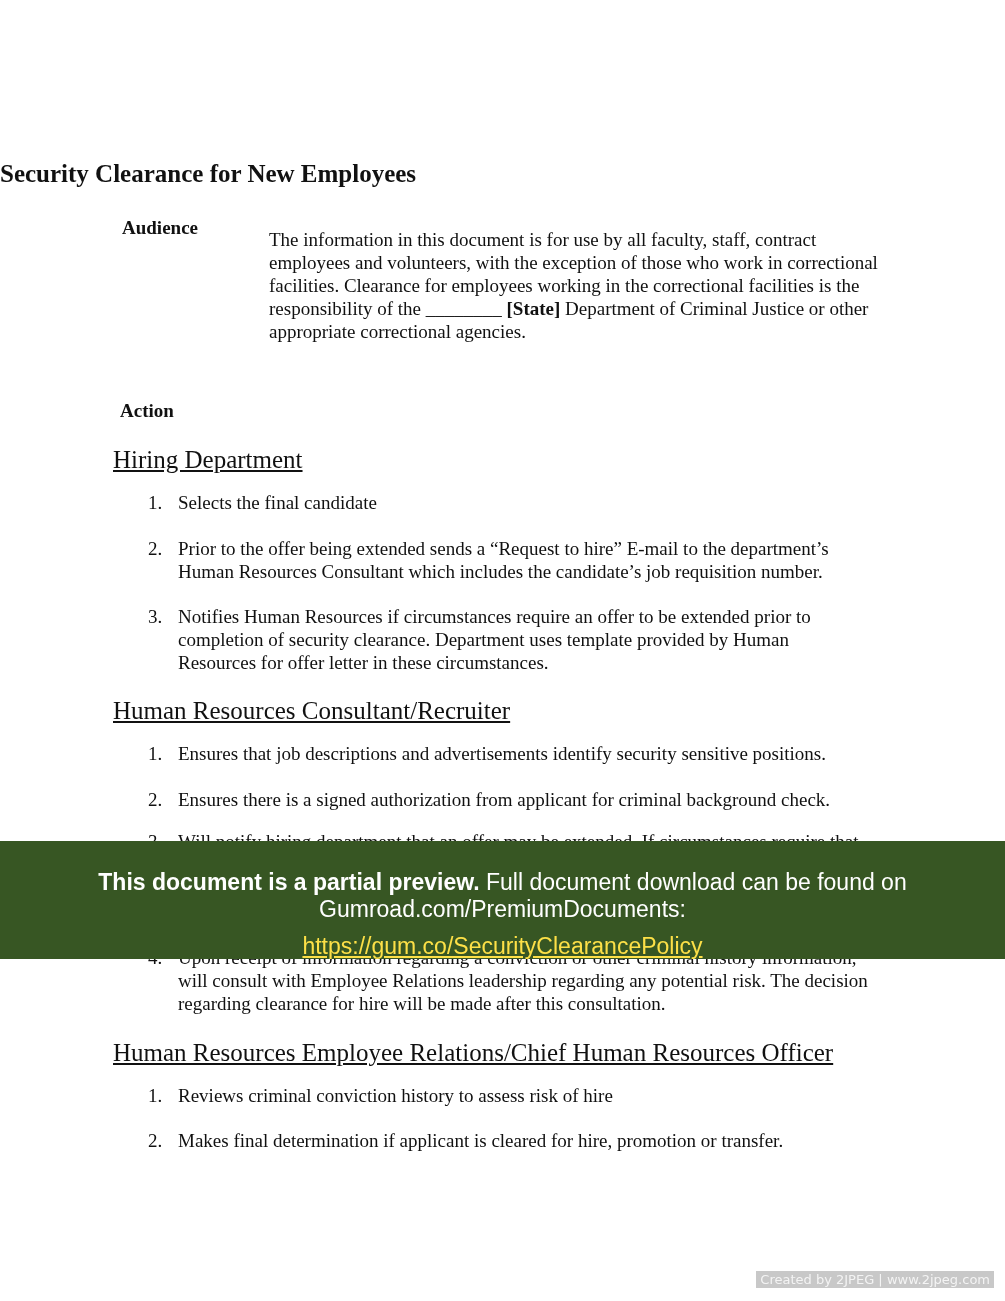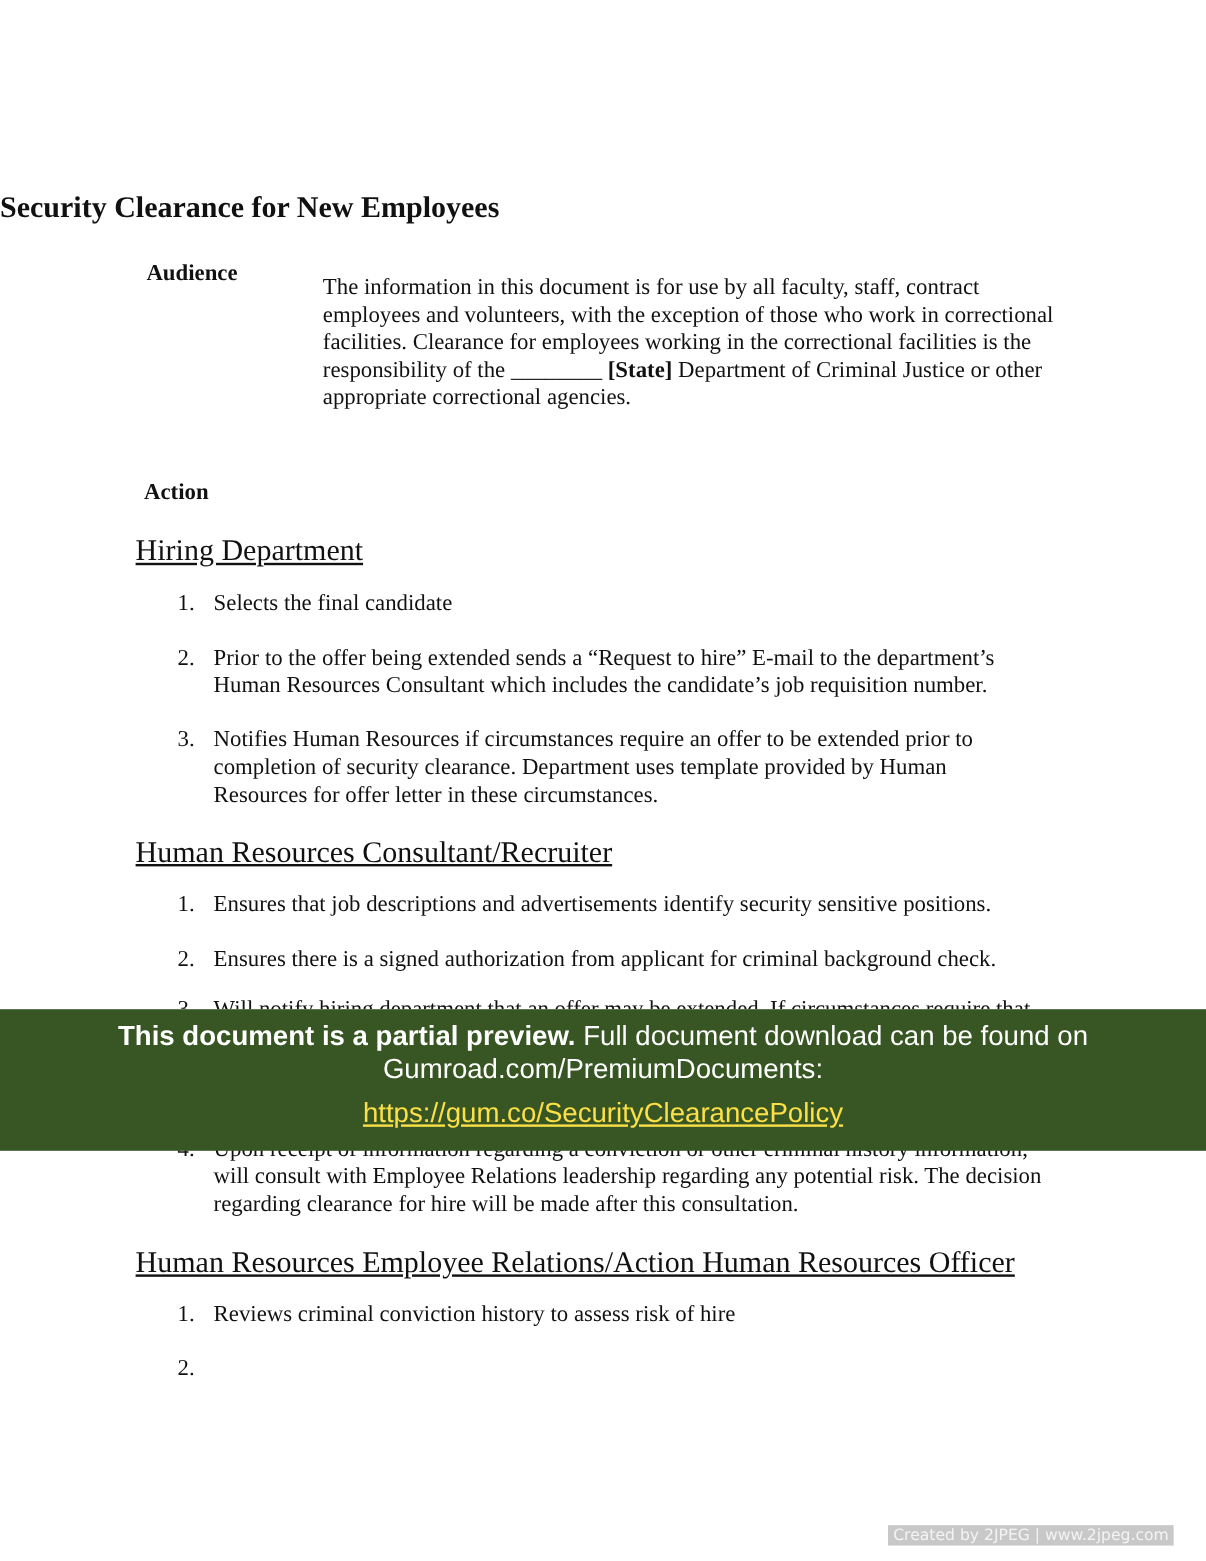--- a/index.html
+++ b/index.html
@@ -8,24 +8,24 @@
   .title { position:absolute; top:160px; left:0; width:1005px; text-align:left;
            font-weight:bold; font-size:25px; }
   .aud-label { position:absolute; top:217px; left:122px; font-weight:bold; font-size:19px; }
   .aud-text { position:absolute; top:216px; left:269px; width:610px; font-size:19px; line-height:23px;margin-top:12px; }
   .action { position:absolute; top:400px; left:120px; font-weight:bold; font-size:19px; }
   .sec { position:absolute; left:113px; font-size:25px; text-decoration:underline;text-align:right; }
   .item { position:absolute; left:148px; width:720px; font-size:19px; line-height:23px; display:flex; }
   .num { width:30px; flex:none; }
   .banner { position:absolute; left:0; top:841px; width:1005px; height:118px; background:#375623;
             color:#ffffff; font-family:"Liberation Sans", sans-serif; text-align:center; font-size:23px; }
-  .banner .l1 { margin-top:9px; line-height:27px; }
+  .banner .l1 { margin-top:28px; line-height:27px; }
   .banner .l1 b { font-weight:bold; }
   .banner .link { display:block; margin-top:10px; text-decoration:underline; color:#fde047; }
-  .footer { position:absolute; right:27px; top:1271px; background:#c8c8c8; color:#f4f4f4;
+  .footer { position:absolute; right:11px; top:1271px; background:#c8c8c8; color:#f4f4f4;
             font-family:"DejaVu Sans", sans-serif; font-size:13px; padding:1px 4px; }
 </style>
 </head>
 <body>
 
 <div class="title">Security Clearance for New Employees</div>
 
 <div class="aud-label">Audience</div>
 <div class="aud-text"><span>The information in this document is for use by all faculty, staff, contract employees and volunteers, with the exception of those who work in correctional facilities. Clearance for employees working in the correctional facilities is the responsibility of the ________ </span><b>[State]</b><span> Department of Criminal Justice or other appropriate correctional agencies.</span></div>
 
@@ -56,27 +56,28 @@
   </div>
 <div class="item" style="top:830px;height:11px;overflow:hidden">
     <span class="num">3.</span>
     <span>Will notify hiring department that an offer may be extended. If circumstances require that</span>
   </div>
 <div class="item" style="top:946px">
     <span class="num">4.</span>
     <span>Upon receipt of information regarding a conviction or other criminal history information, will consult with Employee Relations leadership regarding any potential risk. The decision regarding clearance for hire will be made after this consultation.</span>
   </div>
 
-<div class="sec" style="top:1039px">Human Resources Employee Relations/Action Human Resources Officer</div>
+<div class="sec" style="top:1039px">Human Resources Employee Relations/Chief Human Resources Officer</div>
 <div class="item" style="top:1084px">
     <span class="num">1.</span>
     <span>Reviews criminal conviction history to assess risk of hire</span>
   </div>
 <div class="item" style="top:1129px">
     <span class="num">2.</span>
+    <span>Makes final determination if applicant is cleared for hire, promotion or transfer.</span>
   </div>
 
 <div class="banner">
   <div class="l1"><b>This document is a partial preview.</b><span> Full document download can be found on Gumroad.com/PremiumDocuments:</span></div>
   <a class="link">https://gum.co/SecurityClearancePolicy</a>
 </div>
 
 <div class="footer">Created by 2JPEG | www.2jpeg.com</div>
 
 </body></html>

